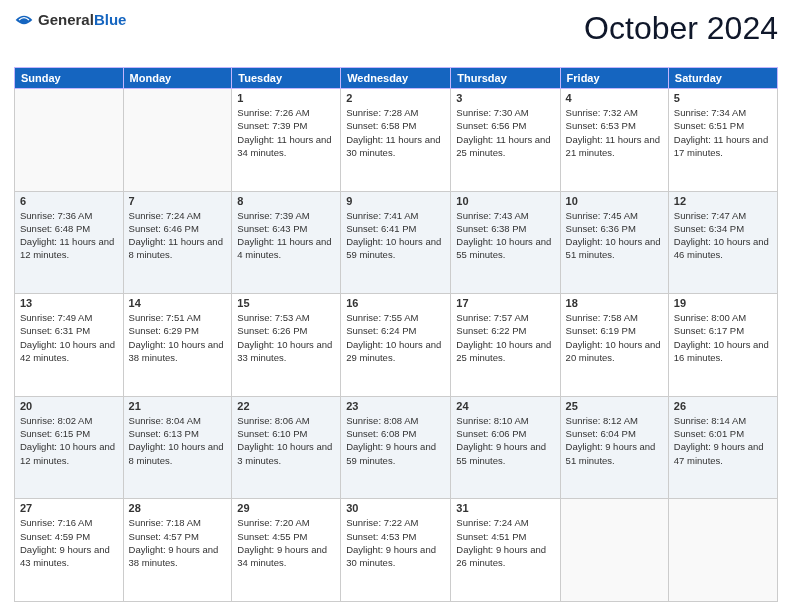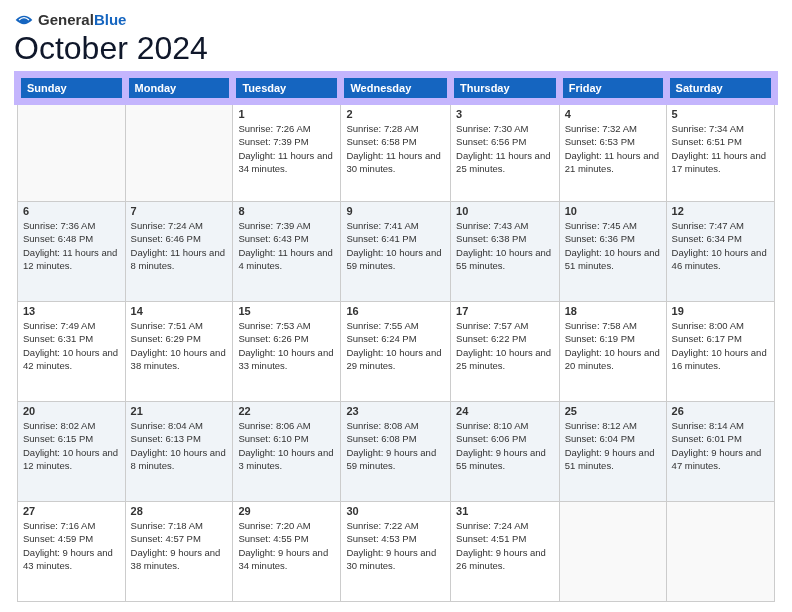--- a/index.html
+++ b/index.html
@@ -14,22 +14,21 @@
       width: 792px;
       height: 612px;
       padding: 10px 14px;
       display: flex;
       flex-direction: column;
     }
     .header-area {
       display: flex;
       justify-content: space-between;
       align-items: flex-start;
-      margin-bottom: 4px;
-      flex-direction: column;
+      margin-bottom: 20px;
     }
     .logo {
       display: flex;
       align-items: center;
       gap: 4px;
     }
     .logo-text-general {
       font-size: 15px;
       color: #333;
       font-weight: bold;
@@ -62,21 +61,21 @@
       border-collapse: collapse;
       flex: 1;
     }
     .calendar-table thead tr th {
       background-color: #1565c0;
       color: #fff;
       font-size: 11px;
       font-weight: bold;
       padding: 4px 6px;
       text-align: left;
-      border: 7px solid #c4b5fd;
+      border: 1px solid #c4b5fd;
     }
     .calendar-table tbody tr td {
       border: 1px solid #ccc;
       vertical-align: top;
       padding: 3px 5px;
       font-size: 9.5px;
       color: #333;
       width: 113px;
       height: 88px;
     }

